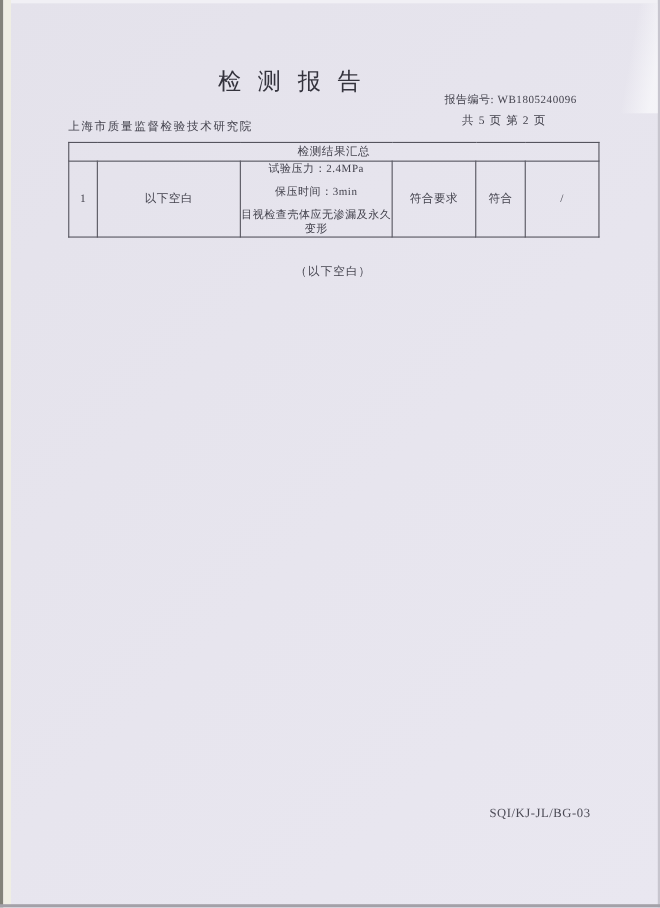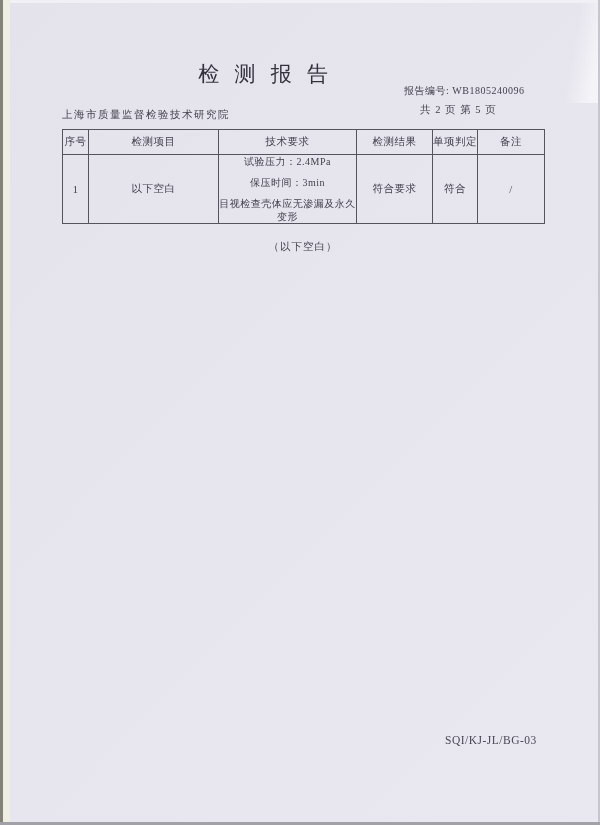--- a/index.html
+++ b/index.html
@@ -138,39 +138,34 @@
 
 <div class="doc-title">检 测 报 告</div>
 
 <div class="report-no-line">
   <span>报告编号:</span>
   <span>WB1805240096</span>
 </div>
 
 <div class="org-name">上海市质量监督检验技术研究院</div>
 
-<div class="page-info">共 2 页 第 5 页</div>
+<div class="page-info">共 5 页 第 2 页</div>
 
 <table class="result-table">
   <colgroup>
     <col style="width:26px">
     <col style="width:130px">
     <col style="width:138px">
     <col style="width:76px">
     <col style="width:45px">
     <col style="width:67px">
   </colgroup>
   <tbody>
-  <tr class="t-head">
-    <th>序号</th>
-    <th>检测项目</th>
-    <th>技术要求</th>
-    <th>检测结果</th>
-    <th>单项判定</th>
-    <th>备注</th>
+      <tr class="t-title">
+    <td colspan="6">检测结果汇总</td>
   </tr>
   <tr class="t-data">
     <td>1</td>
     <td>以下空白</td>
     <td class="req-cell">
       <div class="req-line">试验压力：2.4MPa</div>
       <div class="req-line">保压时间：3min</div>
       <div class="req-line">目视检查壳体应无渗漏及永久变形</div>
     </td>
     <td>符合要求</td>

